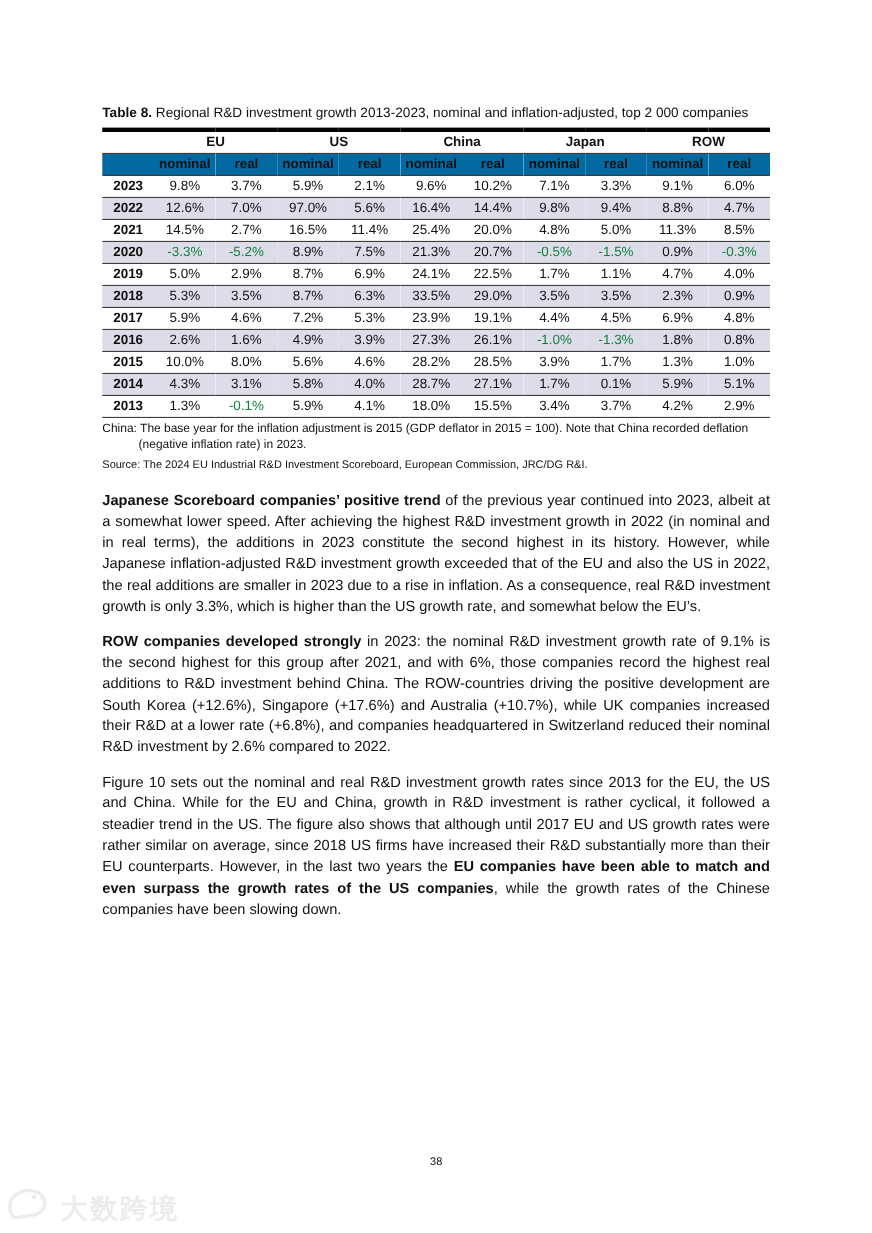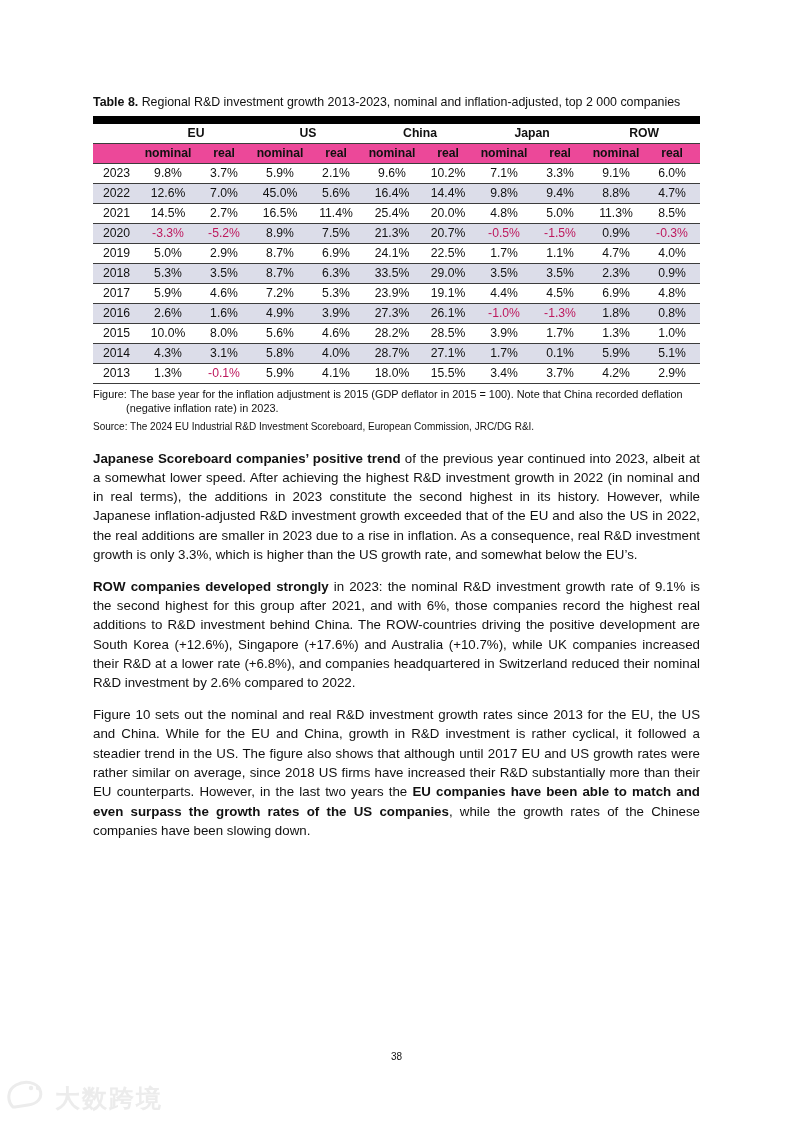--- a/index.html
+++ b/index.html
@@ -14,34 +14,34 @@
   .content { position:absolute; left:93px; top:95px; width:607px; }
 
   
   .caption { margin:0 0 6px 0; font-size:12.4px; line-height:15px; color:#111; }
   .caption b { font-weight:700; }
 
   
   table.rd-table {
     border-collapse:collapse; table-layout:fixed;
     width:607px; font-size:12.2px;
-    border-top:8px solid #000000;
+    border-top:4px solid #000000;
   }
   table.rd-table th, table.rd-table td {
     padding:0; height:19px; line-height:19px;
     text-align:center; font-weight:400;
     border-bottom:1px solid #3c3c3c;
     white-space:nowrap; overflow:hidden;
   }
   tr.group-row th { font-weight:700; }
-  tr.sub-row th { font-weight:700; background:#ec4899; }
-  tbody th.year-cell { font-weight:400; }
+  tr.sub-row th { font-weight:700; background:#0369a1; }
+  tbody th.year-cell { font-weight:700; }
   tbody tr:nth-child(even) td, tbody tr:nth-child(even) th { background:#dcdde9; }
   td.bold { font-weight:700; }
-  td.red { color:#be185d; font-weight:700; }
+  td.red { color:#15803d; font-weight:700; }
 
   
   .notes { margin-top:4px; font-size:10.9px; line-height:13.5px; color:#111; }
   .notes .notes-line2 { margin-left:33px; }
   .source { margin-top:5px; font-size:10px; line-height:13.5px; color:#111; }
 
   
   .body-text { margin-top:15px; }
   .body-text p {
     margin:0 0 12.5px 0;
@@ -118,21 +118,21 @@
             <td>10.2%</td>
             <td>7.1%</td>
             <td>3.3%</td>
             <td>9.1%</td>
             <td>6.0%</td>
           </tr>
           <tr>
             <th class="year-cell">2022</th>
             <td>12.6%</td>
             <td class="bold">7.0%</td>
-            <td>45.0%</td>
+            <td>97.0%</td>
             <td class="bold">5.6%</td>
             <td>16.4%</td>
             <td>14.4%</td>
             <td>9.8%</td>
             <td>9.4%</td>
             <td>8.8%</td>
             <td>4.7%</td>
           </tr>
           <tr>
             <th class="year-cell">2021</th>
@@ -248,21 +248,21 @@
             <td>15.5%</td>
             <td>3.4%</td>
             <td>3.7%</td>
             <td>4.2%</td>
             <td>2.9%</td>
           </tr>
         </tbody>
     </table>
 
     <div class="notes">
-      <div><span>Figure:</span> <span>The base year for the inflation adjustment is 2015 (GDP deflator in 2015 = 100). Note that China recorded deflation</span></div>
+      <div><span>China:</span> <span>The base year for the inflation adjustment is 2015 (GDP deflator in 2015 = 100). Note that China recorded deflation</span></div>
       <div class="notes-line2">(negative inflation rate) in 2023.</div>
     </div>
     <div class="source">Source: The 2024 EU Industrial R&amp;D Investment Scoreboard, European Commission, JRC/DG R&amp;I.</div>
 
     <div class="body-text" id="paragraphs">
         <p><b>Japanese Scoreboard companies’ positive trend</b><span> of the previous year continued into 2023, albeit at a somewhat lower speed. After achieving the highest R&amp;D investment growth in 2022 (in nominal and in real terms), the additions in 2023 constitute the second highest in its history. However, while Japanese inflation-adjusted R&amp;D investment growth exceeded that of the EU and also the US in 2022, the real additions are smaller in 2023 due to a rise in inflation. As a consequence, real R&amp;D investment growth is only 3.3%, which is higher than the US growth rate, and somewhat below the EU’s.</span></p>
         <p><b>ROW companies developed strongly</b><span> in 2023: the nominal R&amp;D investment growth rate of 9.1% is the second highest for this group after 2021, and with 6%, those companies record the highest real additions to R&amp;D investment behind China. The ROW-countries driving the positive development are South Korea (+12.6%), Singapore (+17.6%) and Australia (+10.7%), while UK companies increased their R&amp;D at a lower rate (+6.8%), and companies headquartered in Switzerland reduced their nominal R&amp;D investment by 2.6% compared to 2022.</span></p>
         <p><span>Figure 10 sets out the nominal and real R&amp;D investment growth rates since 2013 for the EU, the US and China. While for the EU and China, growth in R&amp;D investment is rather cyclical, it followed a steadier trend in the US. The figure also shows that although until 2017 EU and US growth rates were rather similar on average, since 2018 US firms have increased their R&amp;D substantially more than their EU counterparts. However, in the last two years the </span><b>EU companies have been able to match and even surpass the growth rates of the US companies</b><span>, while the growth rates of the Chinese companies have been slowing down.</span></p>
       </div>
   </div>

